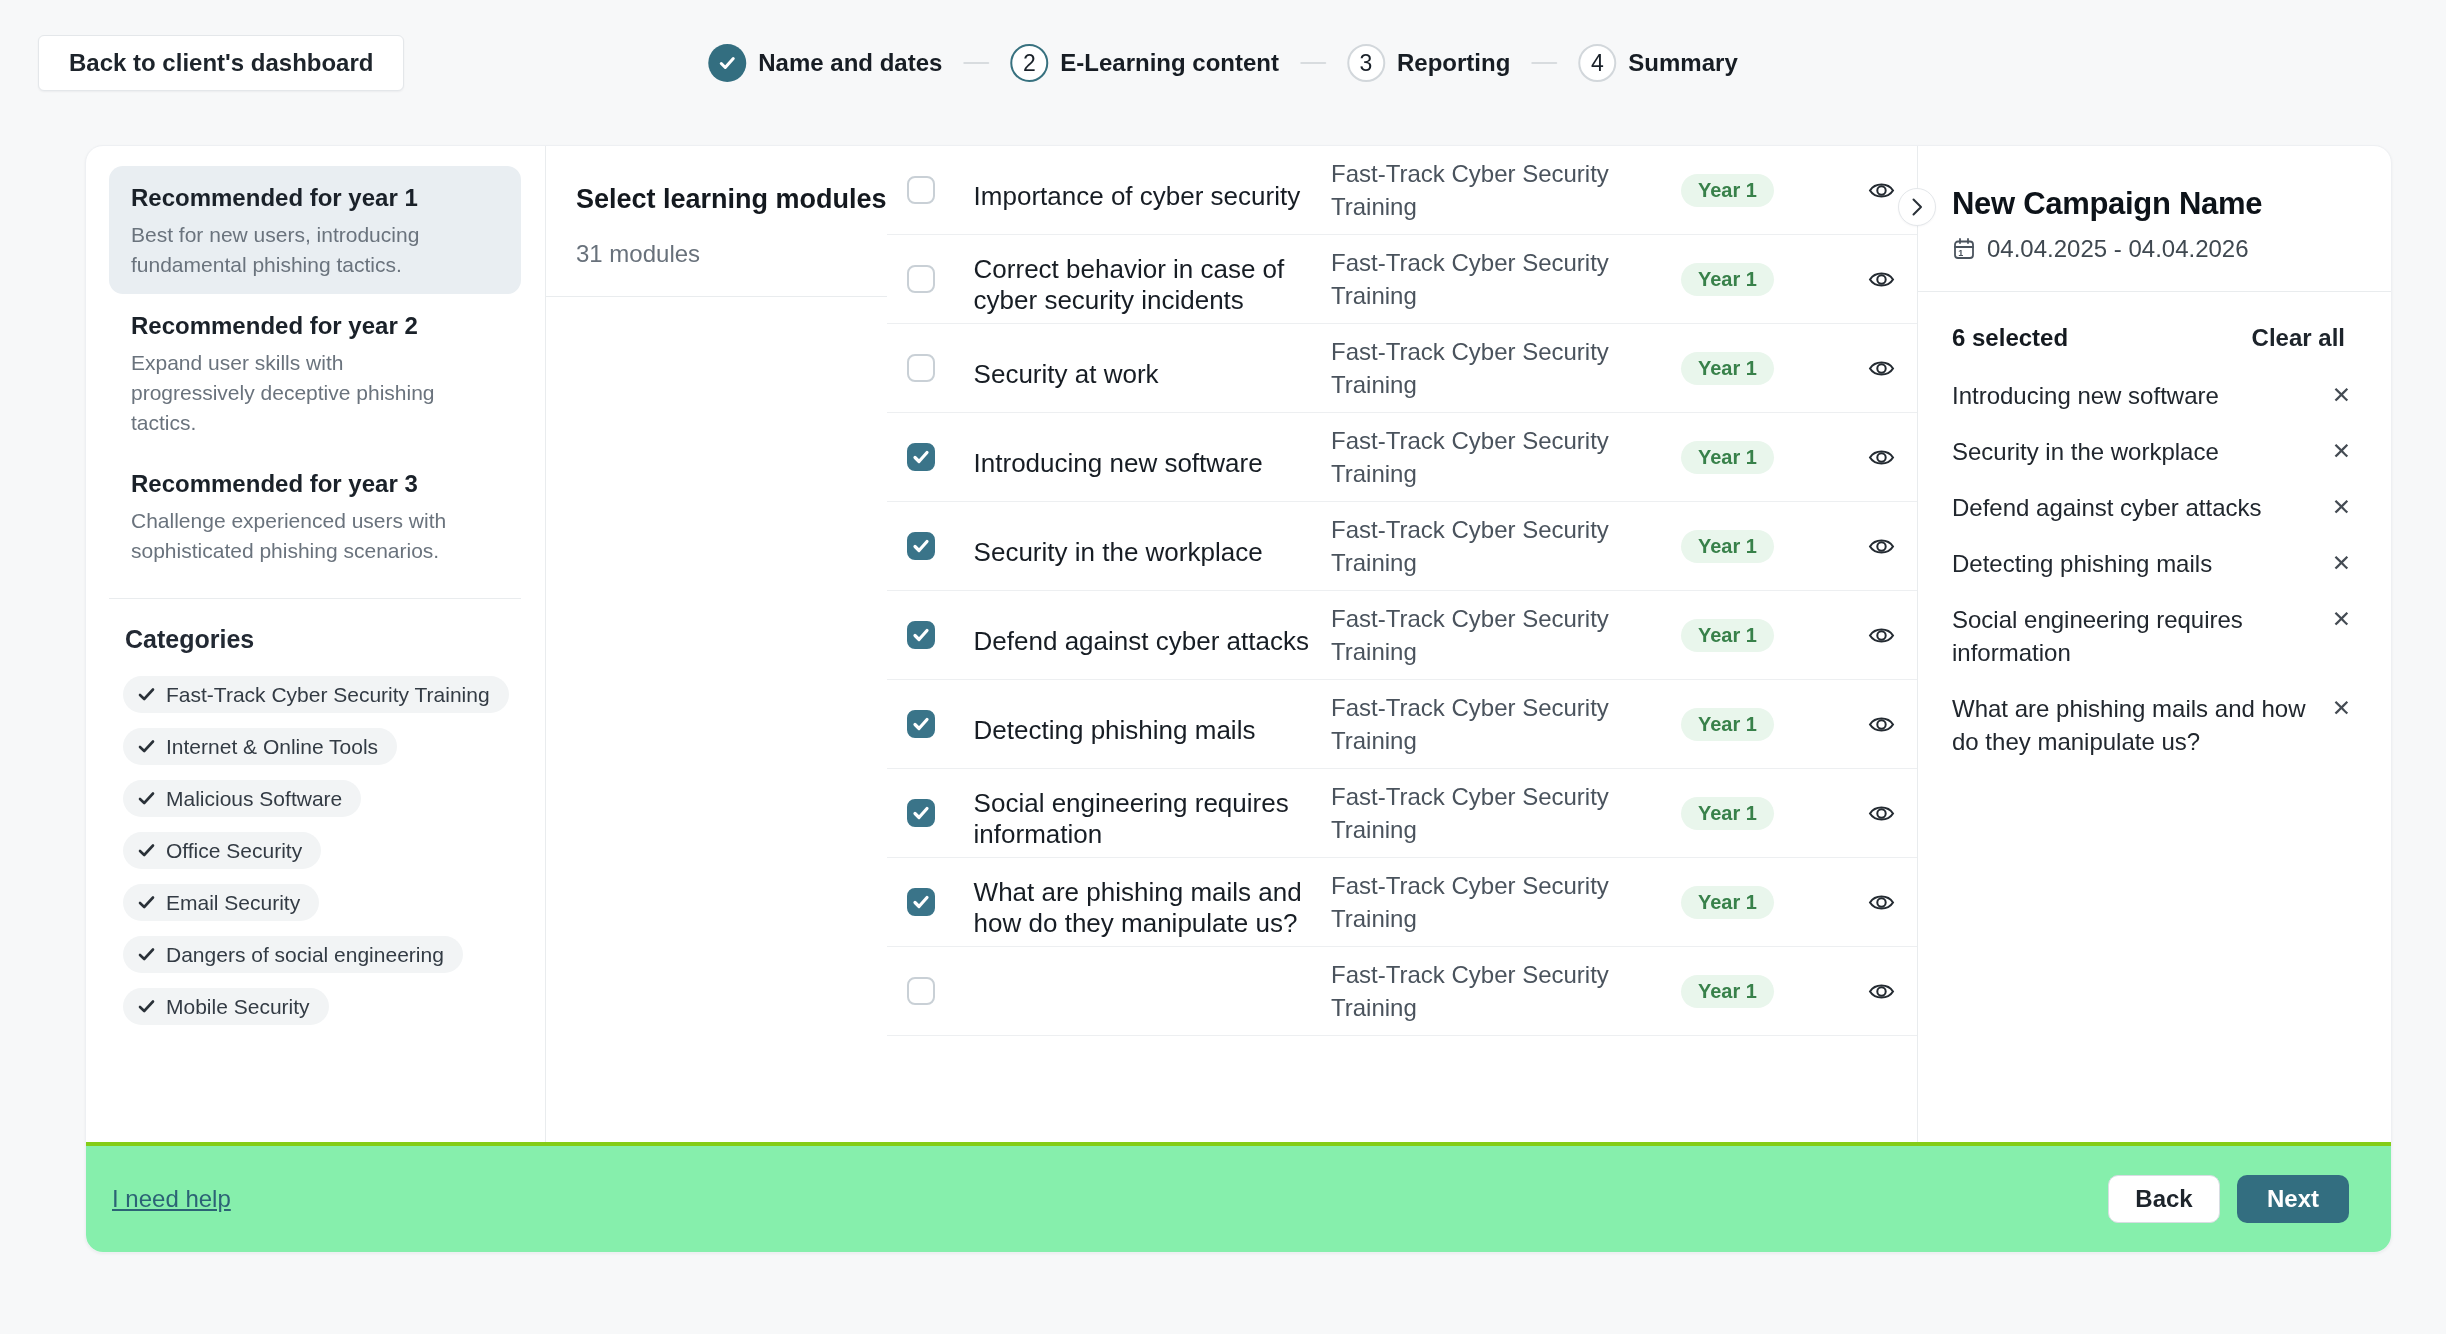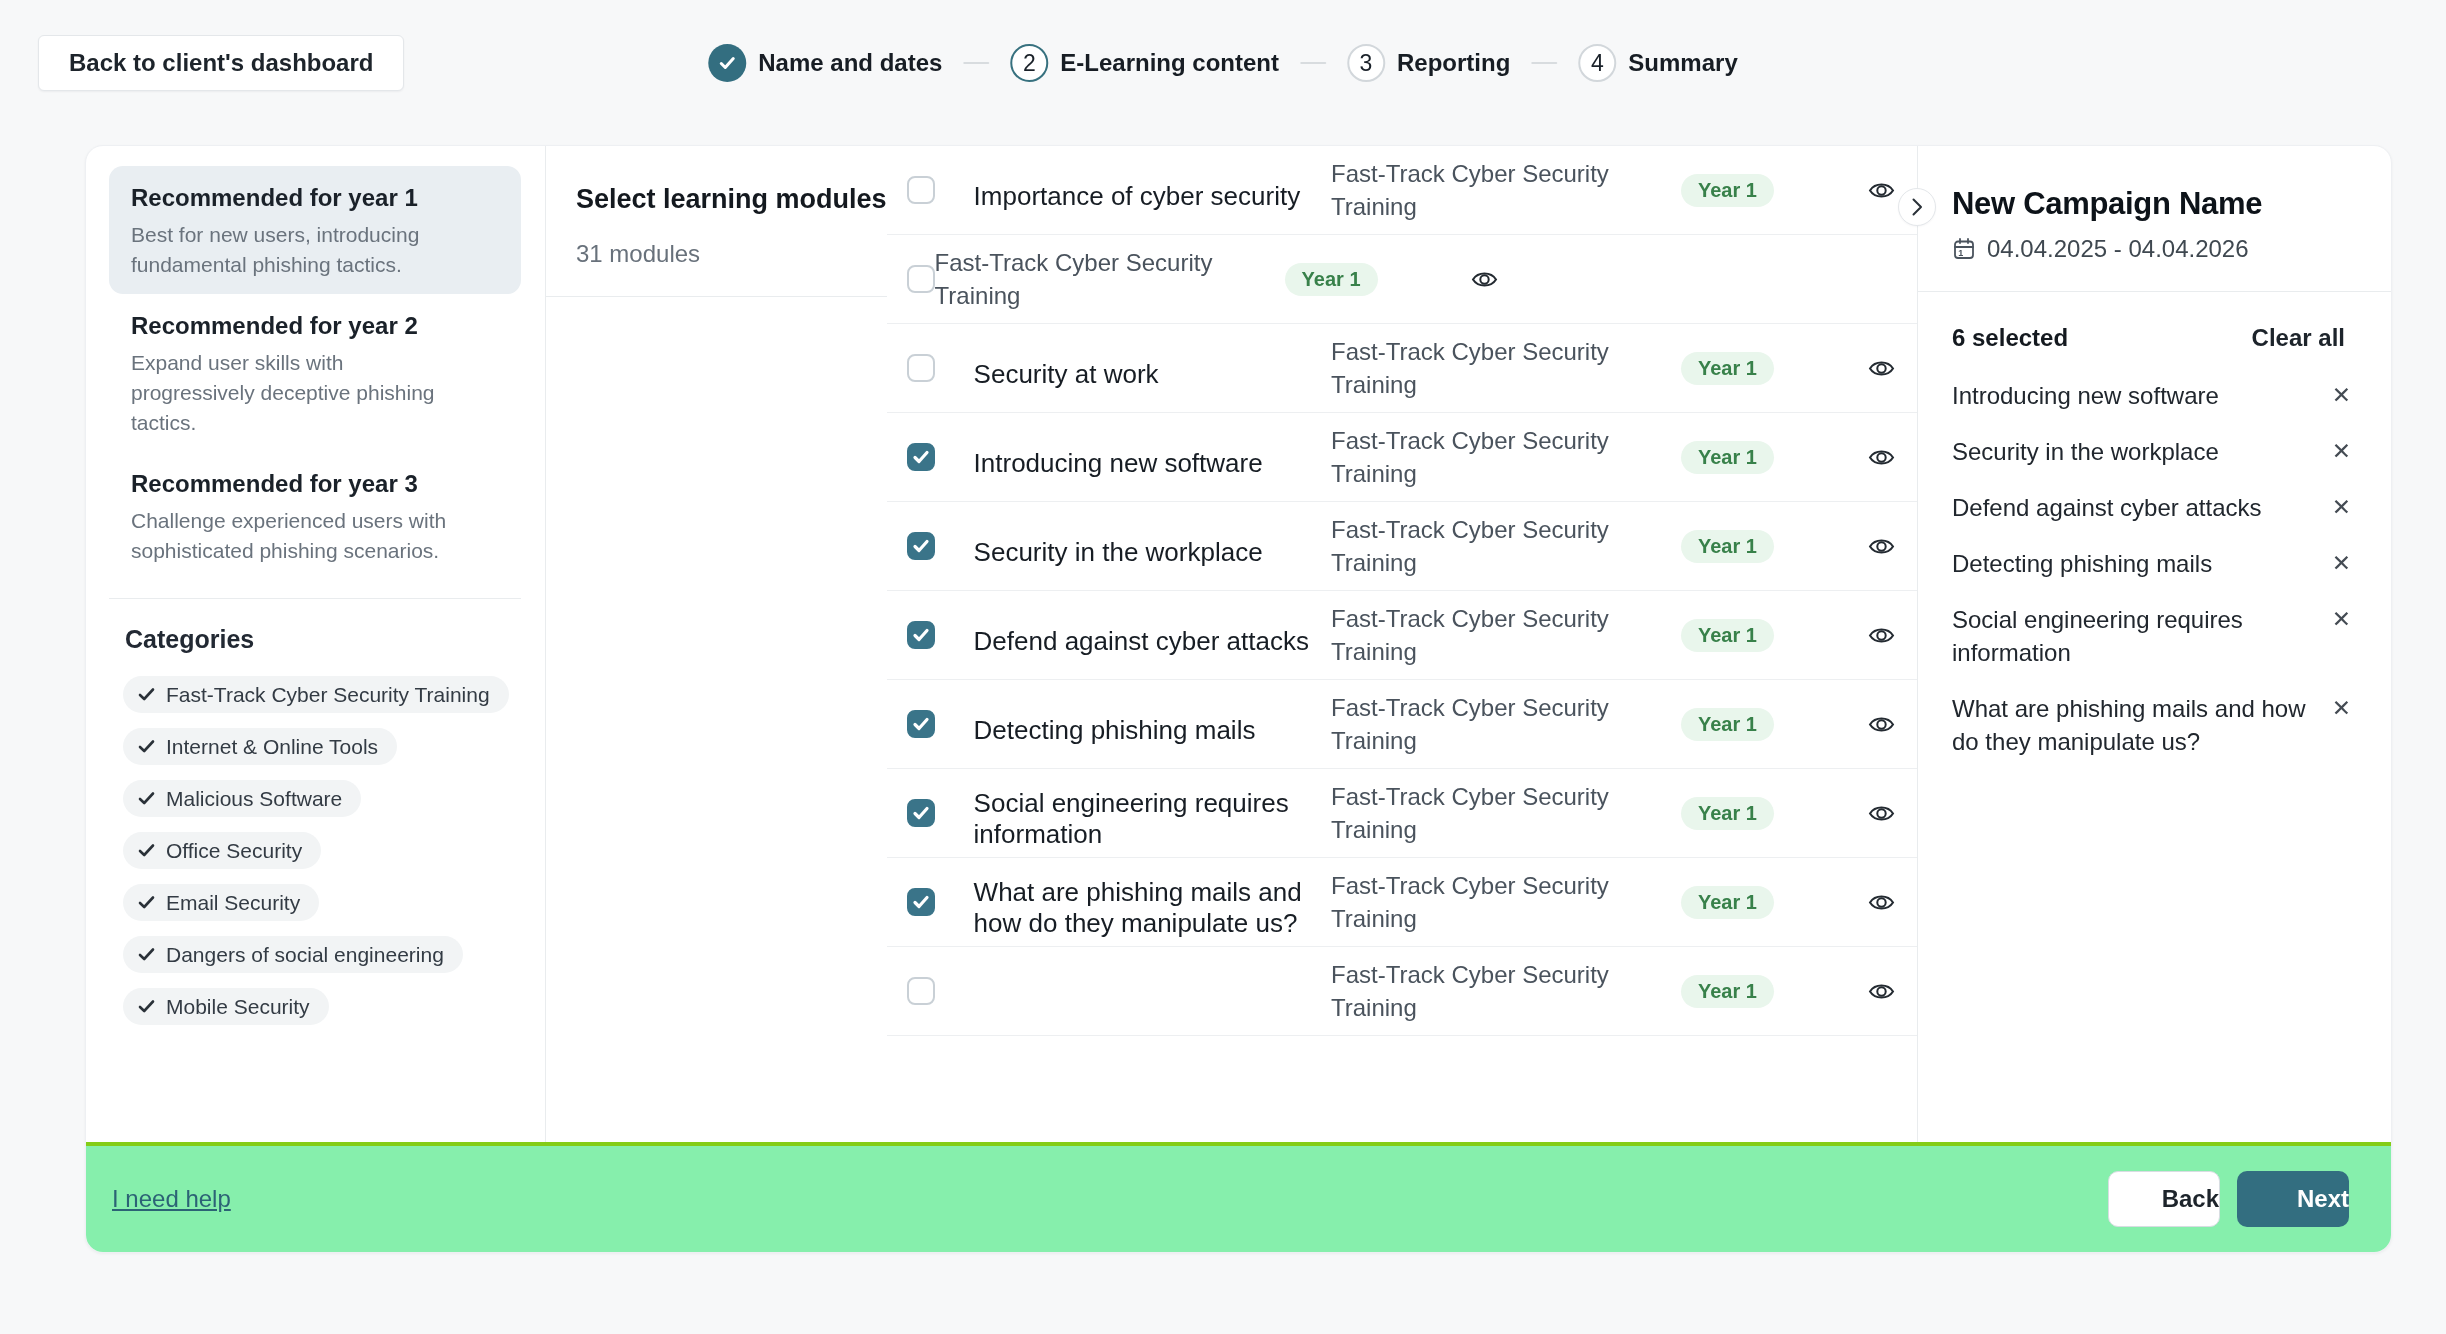--- a/index.html
+++ b/index.html
@@ -115,21 +115,21 @@
   .rp-item { display: flex; align-items: flex-start; margin: 0 40px 23px 34px; }
   .rp-item-label { flex: 1; font-size: 24px; color: #21272e; line-height: 33px; padding-right: 18px; }
   .rp-item-x { background: none; border: none; color: #444b53; font-size: 23px; line-height: 33px; cursor: pointer; font-family: inherit; }
 
   
   .bottombar {
     grid-column: 1 / 4; grid-row: 2; border-top: 4px solid #84cc16;
     display: flex; align-items: center; padding: 0 42px 0 26px; background: #86efac;
   }
   .help-link { font-size: 24px; color: #2c6375; text-decoration: underline; cursor: pointer; }
-  .btn { height: 56px; border-radius: 10px; font-size: 24px; font-weight: 600; font-family: inherit; cursor: pointer; text-align: right; }
+  .btn { height: 48px; border-radius: 10px; font-size: 24px; font-weight: 600; font-family: inherit; cursor: pointer; }
   .btn-back { width: 112px; margin-left: auto; background: #fff; border: 1px solid #d8dde2; color: #1d242b; }
   .btn-next { width: 112px; margin-left: 17px; background: #336e80; border: none; color: #fff; }
 </style>
 </head>
 <body>
 
 <button class="back-btn">Back to client's dashboard</button>
 
 <div class="stepper">
   <div class="step done">
@@ -280,20 +280,21 @@
             </svg>
     </button>
   </div>
 
   <div class="module-row">
     <span class="checkbox">
       <svg width="18" height="18" viewBox="0 0 18 18" fill="none" stroke="#ffffff" stroke-width="3.2" stroke-linecap="round" stroke-linejoin="round">
               <polyline points="3,9.5 7,13.5 15,4.5"></polyline>
             </svg>
     </span>
+    <span class="m-title">Correct behavior in case of cyber security incidents</span>
     <span class="m-cat">Fast-Track Cyber Security Training</span>
     <span class="m-badge-wrap">
       <span class="badge">Year 1</span>
     </span>
     <button class="m-eye">
       <svg width="27" height="27" viewBox="0 0 27 27" fill="none" stroke="currentColor" stroke-width="2">
               <path d="M2 13.5 C7 5.5, 20 5.5, 25 13.5 C20 21.5, 7 21.5, 2 13.5 Z"></path>
               <circle cx="13.5" cy="13.5" r="4.2"></circle>
             </svg>
     </button>

